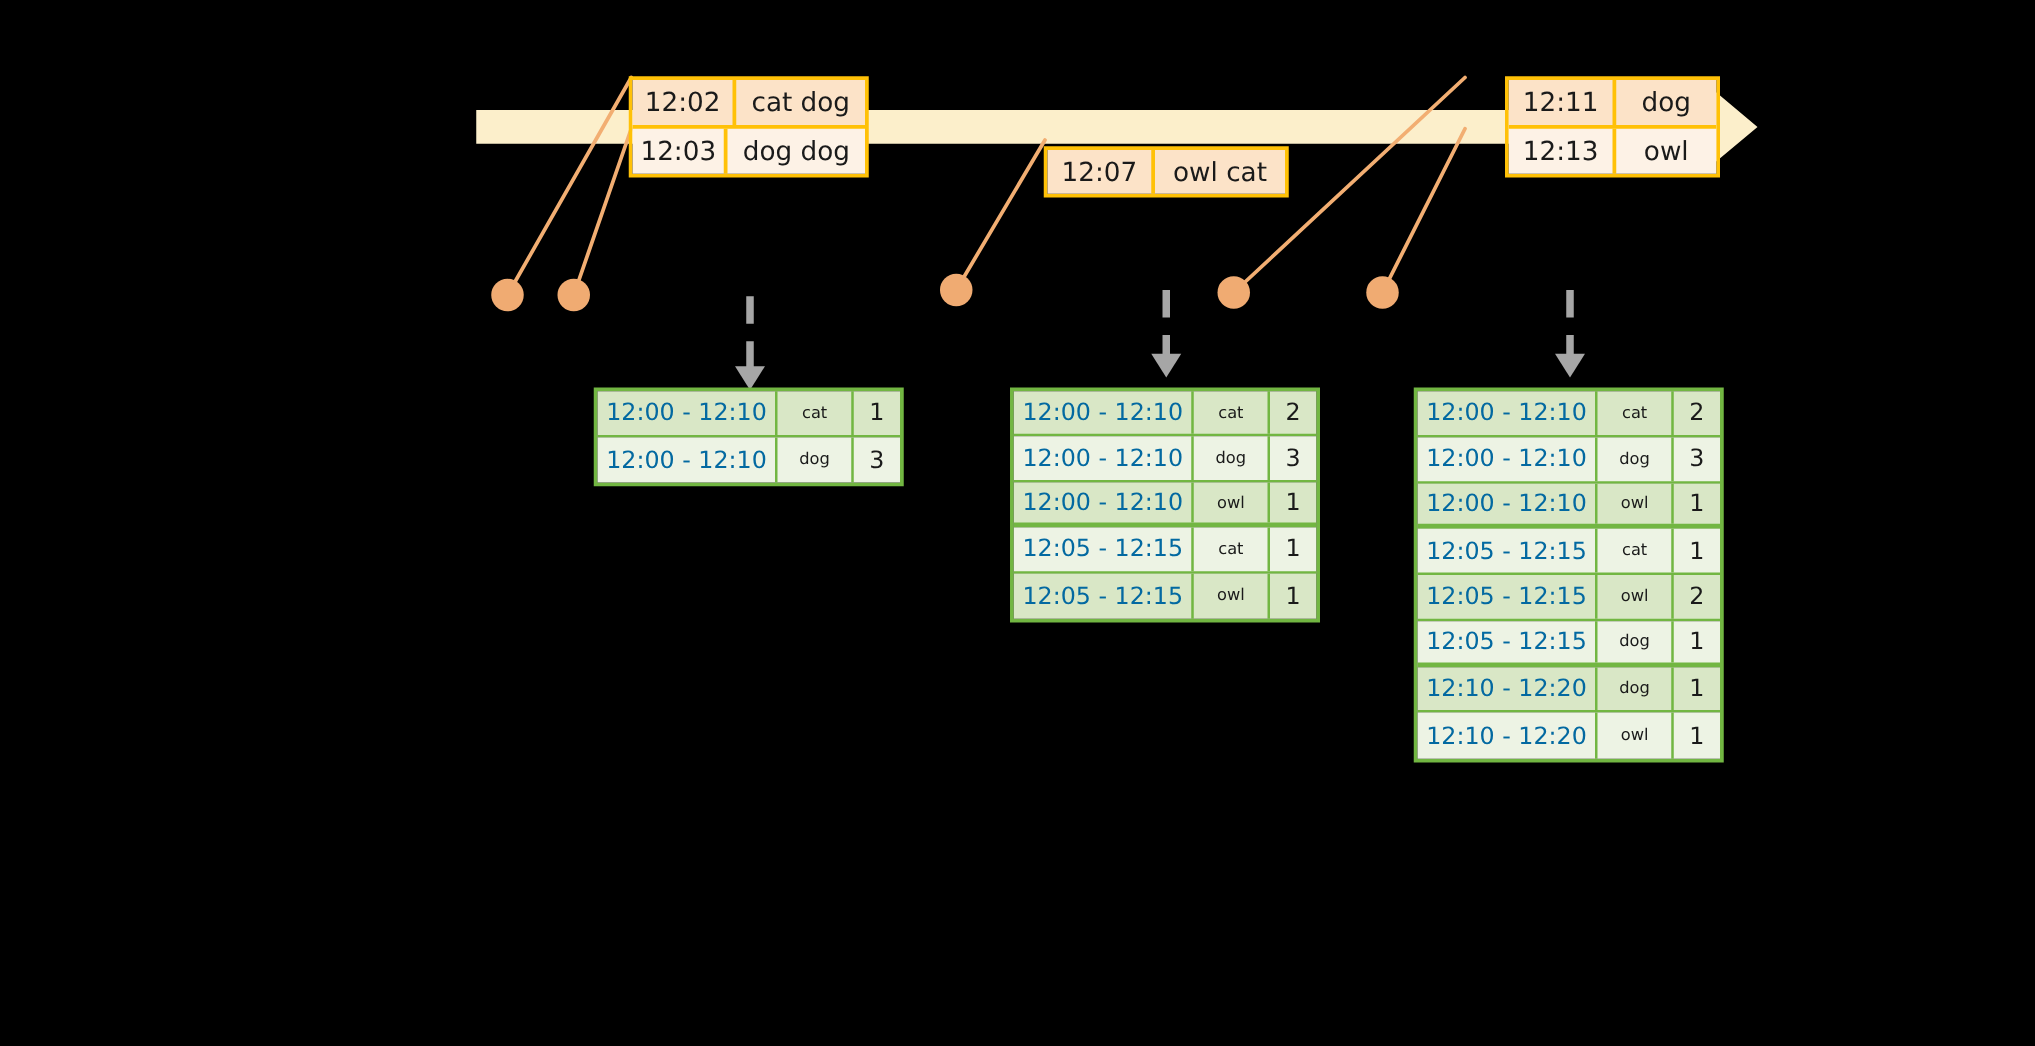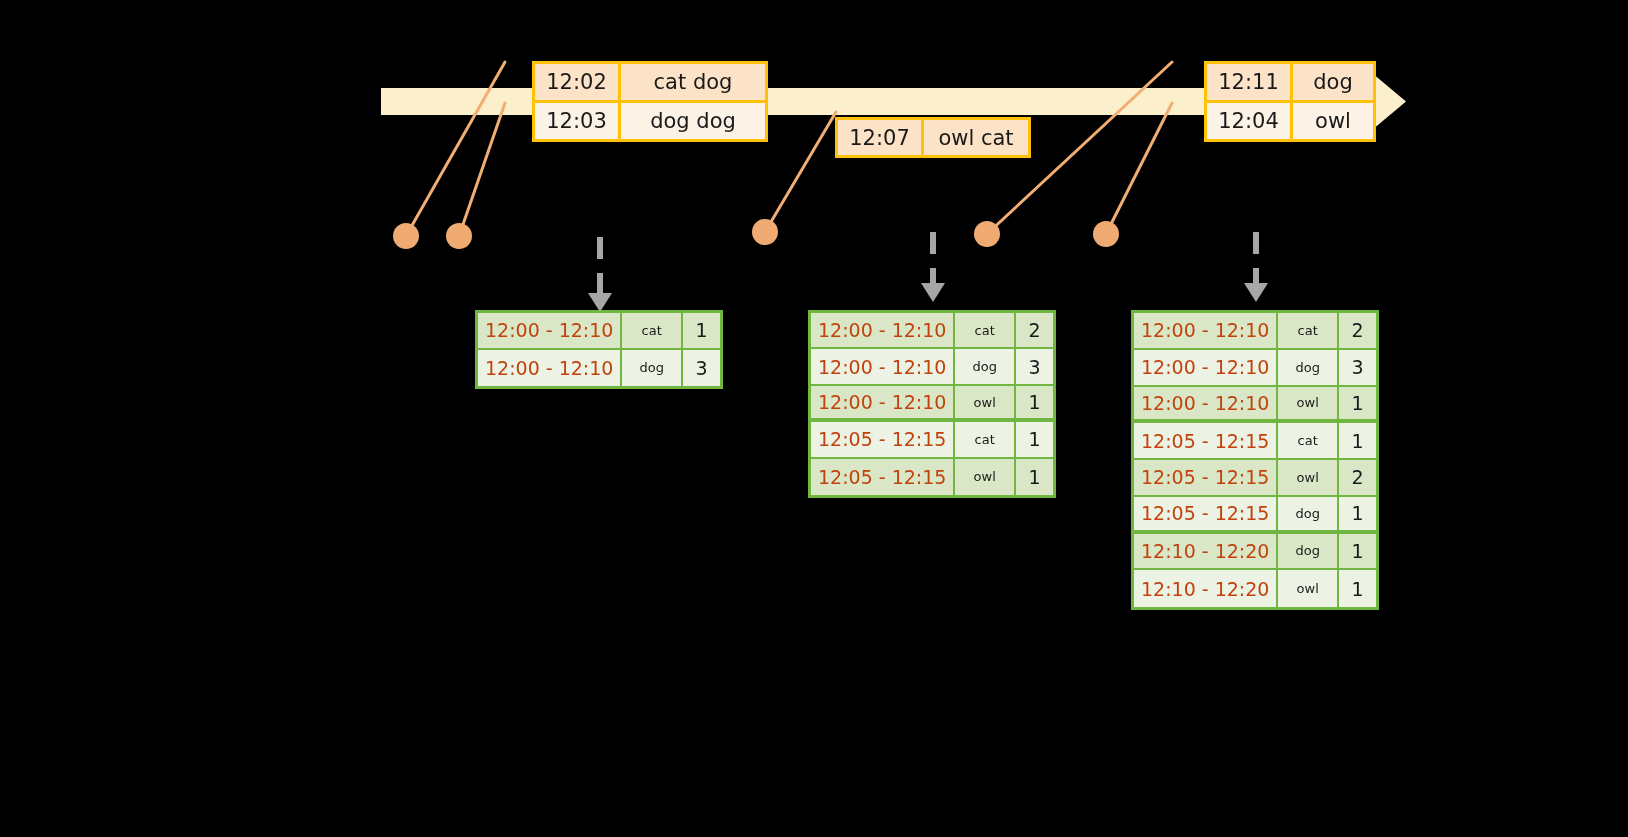--- a/index.html
+++ b/index.html
@@ -90,21 +90,21 @@
   .res-row.shade-b { background: #EDF3E4; }
   .res-row.group-end { border-bottom: 4px solid #72B642; }
 
   .rc-window {
     width: 148px;
     border-right: 2px solid #72B642;
     display: flex;
     align-items: center;
     justify-content: center;
     font-size: 19px;
-    color: #c2410c;
+    color: #0369a1;
     box-sizing: border-box;
     white-space: nowrap;
   }
   .rc-word {
     width: 62px;
     border-right: 2px solid #72B642;
     display: flex;
     align-items: center;
     justify-content: center;
     font-size: 13px;
@@ -157,21 +157,21 @@
         <line x1="933" y1="232" x2="933" y2="285" stroke-dasharray="22,14"></line>
         <path d="M921,283 L945,283 L933,302 Z" stroke="none"></path>
       </g>
       <g>
         <line x1="1256" y1="232" x2="1256" y2="285" stroke-dasharray="22,14"></line>
         <path d="M1244,283 L1268,283 L1256,302 Z" stroke="none"></path>
       </g>
     </g>
   </svg>
 
-  <div class="event-box" style="left:532px; top:61px; width:236px; height:81px;">
+  <div class="event-box" style="left:503px; top:61px; width:192px; height:81px;">
     <div class="event-row shade-a">
       <div class="ev-time">12:02</div>
       <div class="ev-words">cat dog</div>
     </div>
     <div class="event-row shade-b">
       <div class="ev-time">12:03</div>
       <div class="ev-words">dog dog</div>
     </div>
   </div>
 
@@ -181,21 +181,21 @@
       <div class="ev-words">owl cat</div>
     </div>
   </div>
 
   <div class="event-box" style="left:1170px; top:61px; width:172px; height:81px;margin-left:34px;">
     <div class="event-row shade-a">
       <div class="ev-time">12:11</div>
       <div class="ev-words">dog</div>
     </div>
     <div class="event-row shade-b">
-      <div class="ev-time">12:04</div>
+      <div class="ev-time">12:13</div>
       <div class="ev-words">owl</div>
     </div>
   </div>
 
   <div class="result-table" style="left:475px; top:310px; width:248px; height:79px;">
     <div class="res-row shade-a">
       <div class="rc-window">12:00 - 12:10</div>
       <div class="rc-word">cat</div>
       <div class="rc-count">1</div>
     </div>

